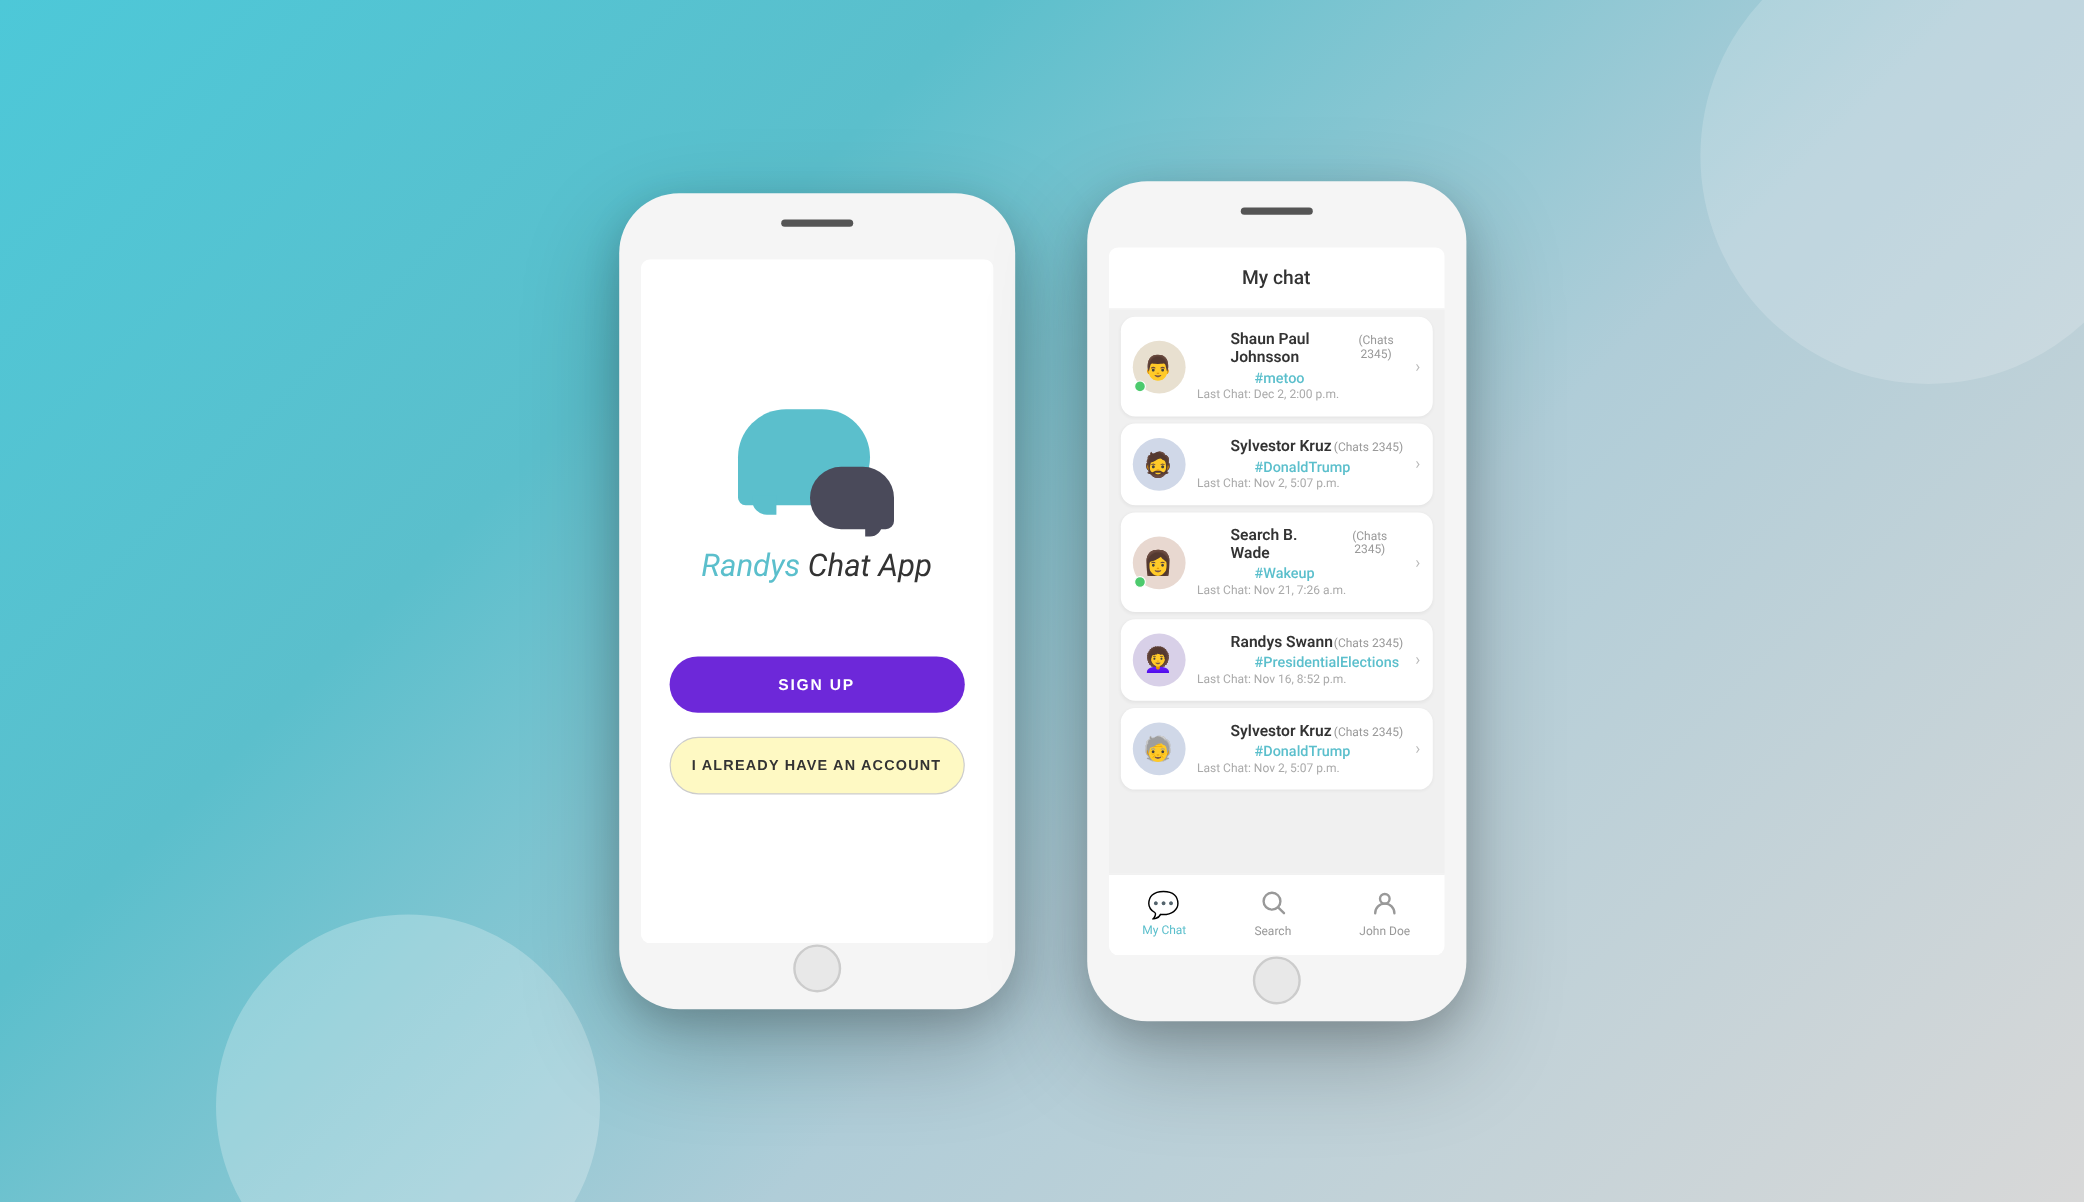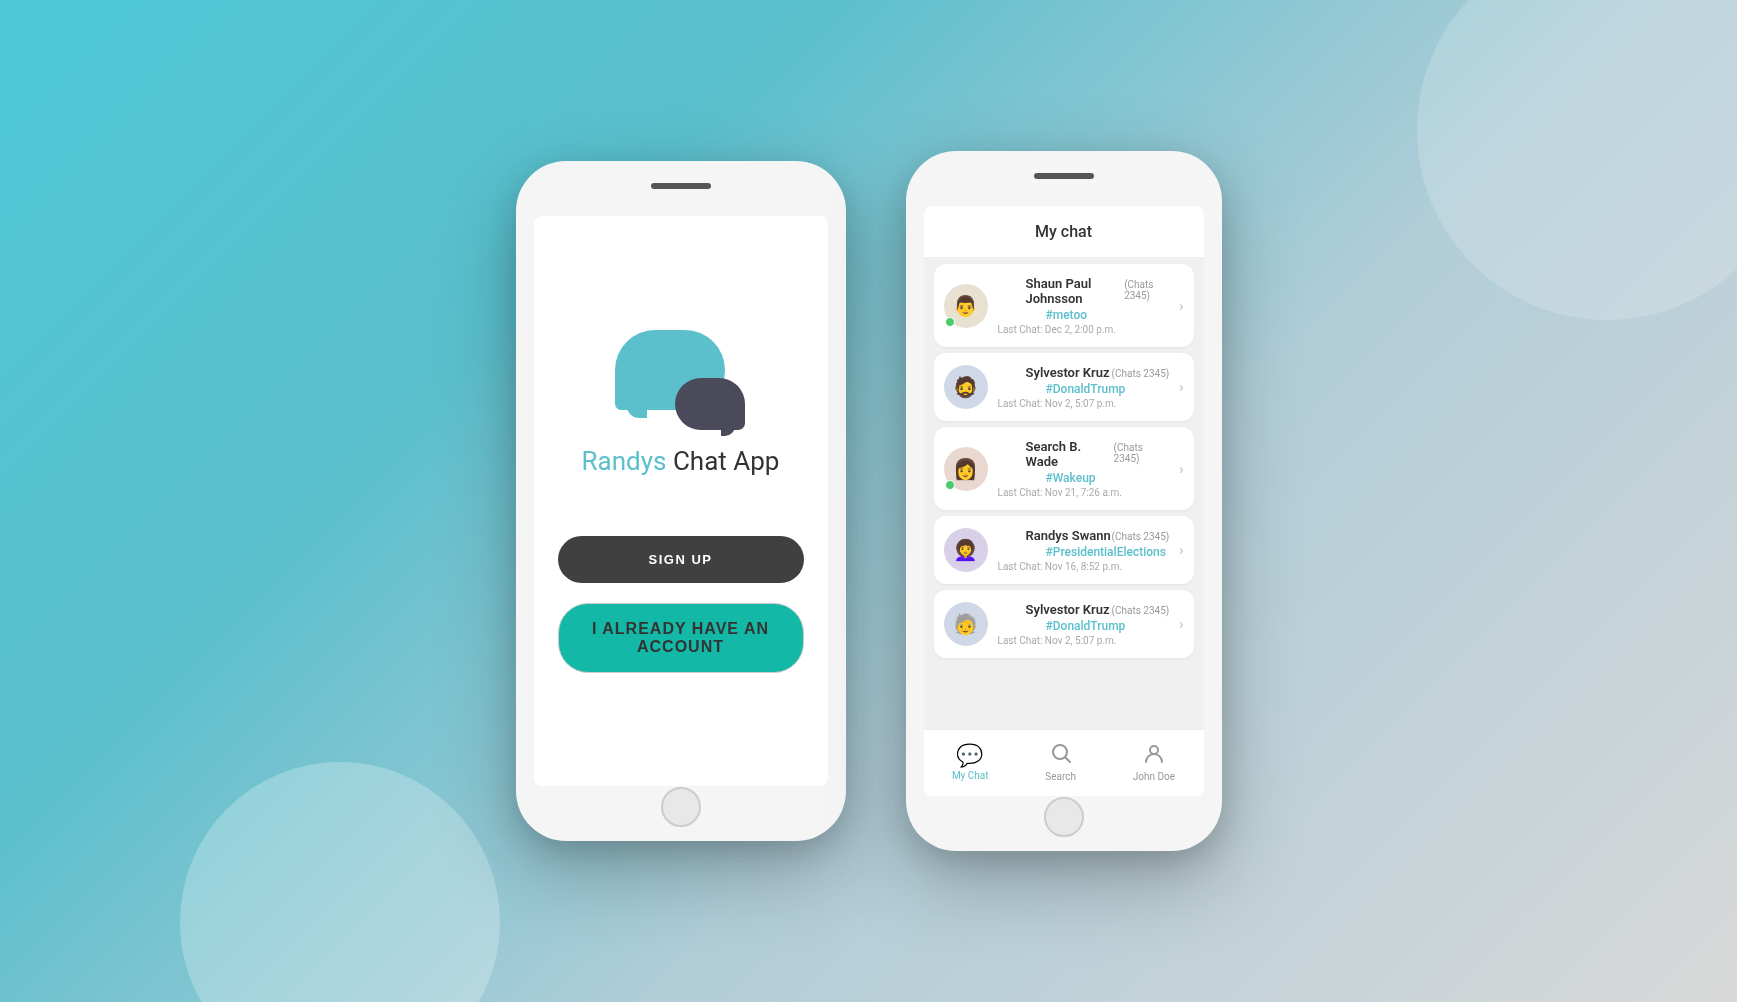--- a/index.html
+++ b/index.html
@@ -167,48 +167,49 @@
       width: 14px;
       height: 10px;
       background: #4a4a5a;
       border-radius: 0 0 10px 0;
     }
 
     .app-title {
       font-size: 26px;
       font-weight: 400;
       color: #333;
+      font-style: italic;
     }
 
     .app-title-colored {
       color: #5bbfcc;
       font-weight: 400;
     }
 
     .btn-signup {
       width: 100%;
       padding: 16px;
-      background: #404040;
+      background: #6d28d9;
       color: #fff;
       border: none;
       border-radius: 30px;
       font-size: 13px;
       font-weight: 600;
       letter-spacing: 1.5px;
       cursor: pointer;
     }
 
     .btn-account {
       width: 100%;
       padding: 16px;
-      background: #14b8a6;
+      background: #fef9c3;
       color: #333;
       border: 1.5px solid #ccc;
       border-radius: 30px;
-      font-size: 16px;
+      font-size: 12px;
       font-weight: 600;
       letter-spacing: 1px;
       cursor: pointer;
     }
 
     
     .chat-screen {
       display: flex;
       flex-direction: column;
       height: 100%;
@@ -291,20 +292,21 @@
 
     .chat-name {
       font-size: 13px;
       font-weight: 600;
       color: #333;
     }
 
     .chat-count {
       font-size: 10px;
       color: #999;
+      text-align: center;
     }
 
     .chat-tag {
       font-size: 12px;
       color: #5bbfcc;
       font-weight: 500;
       margin-bottom: 2px;
       margin-left: 48px;
     }
 

